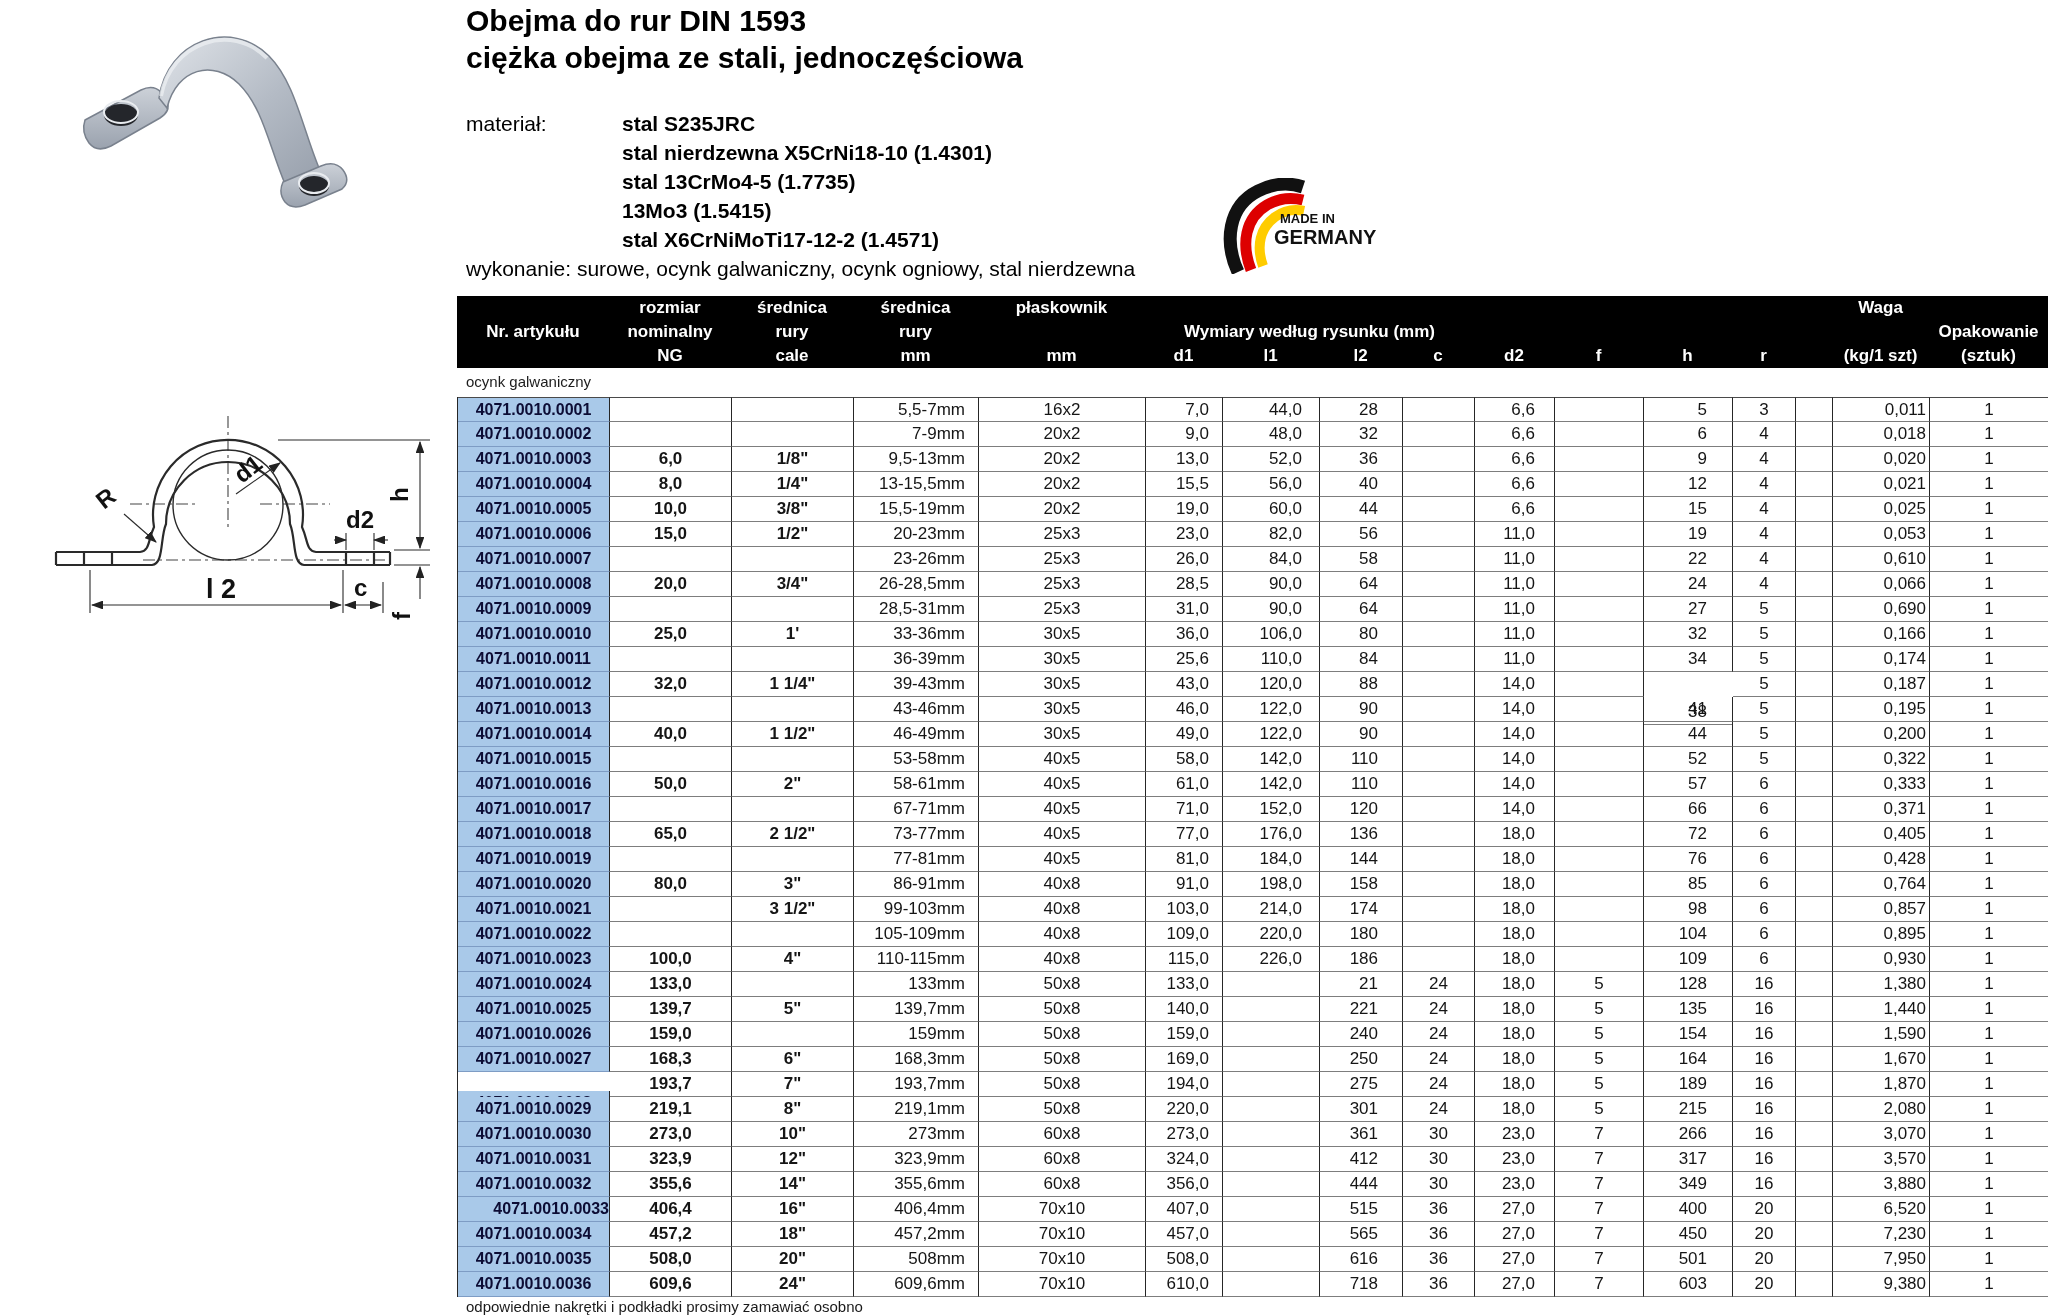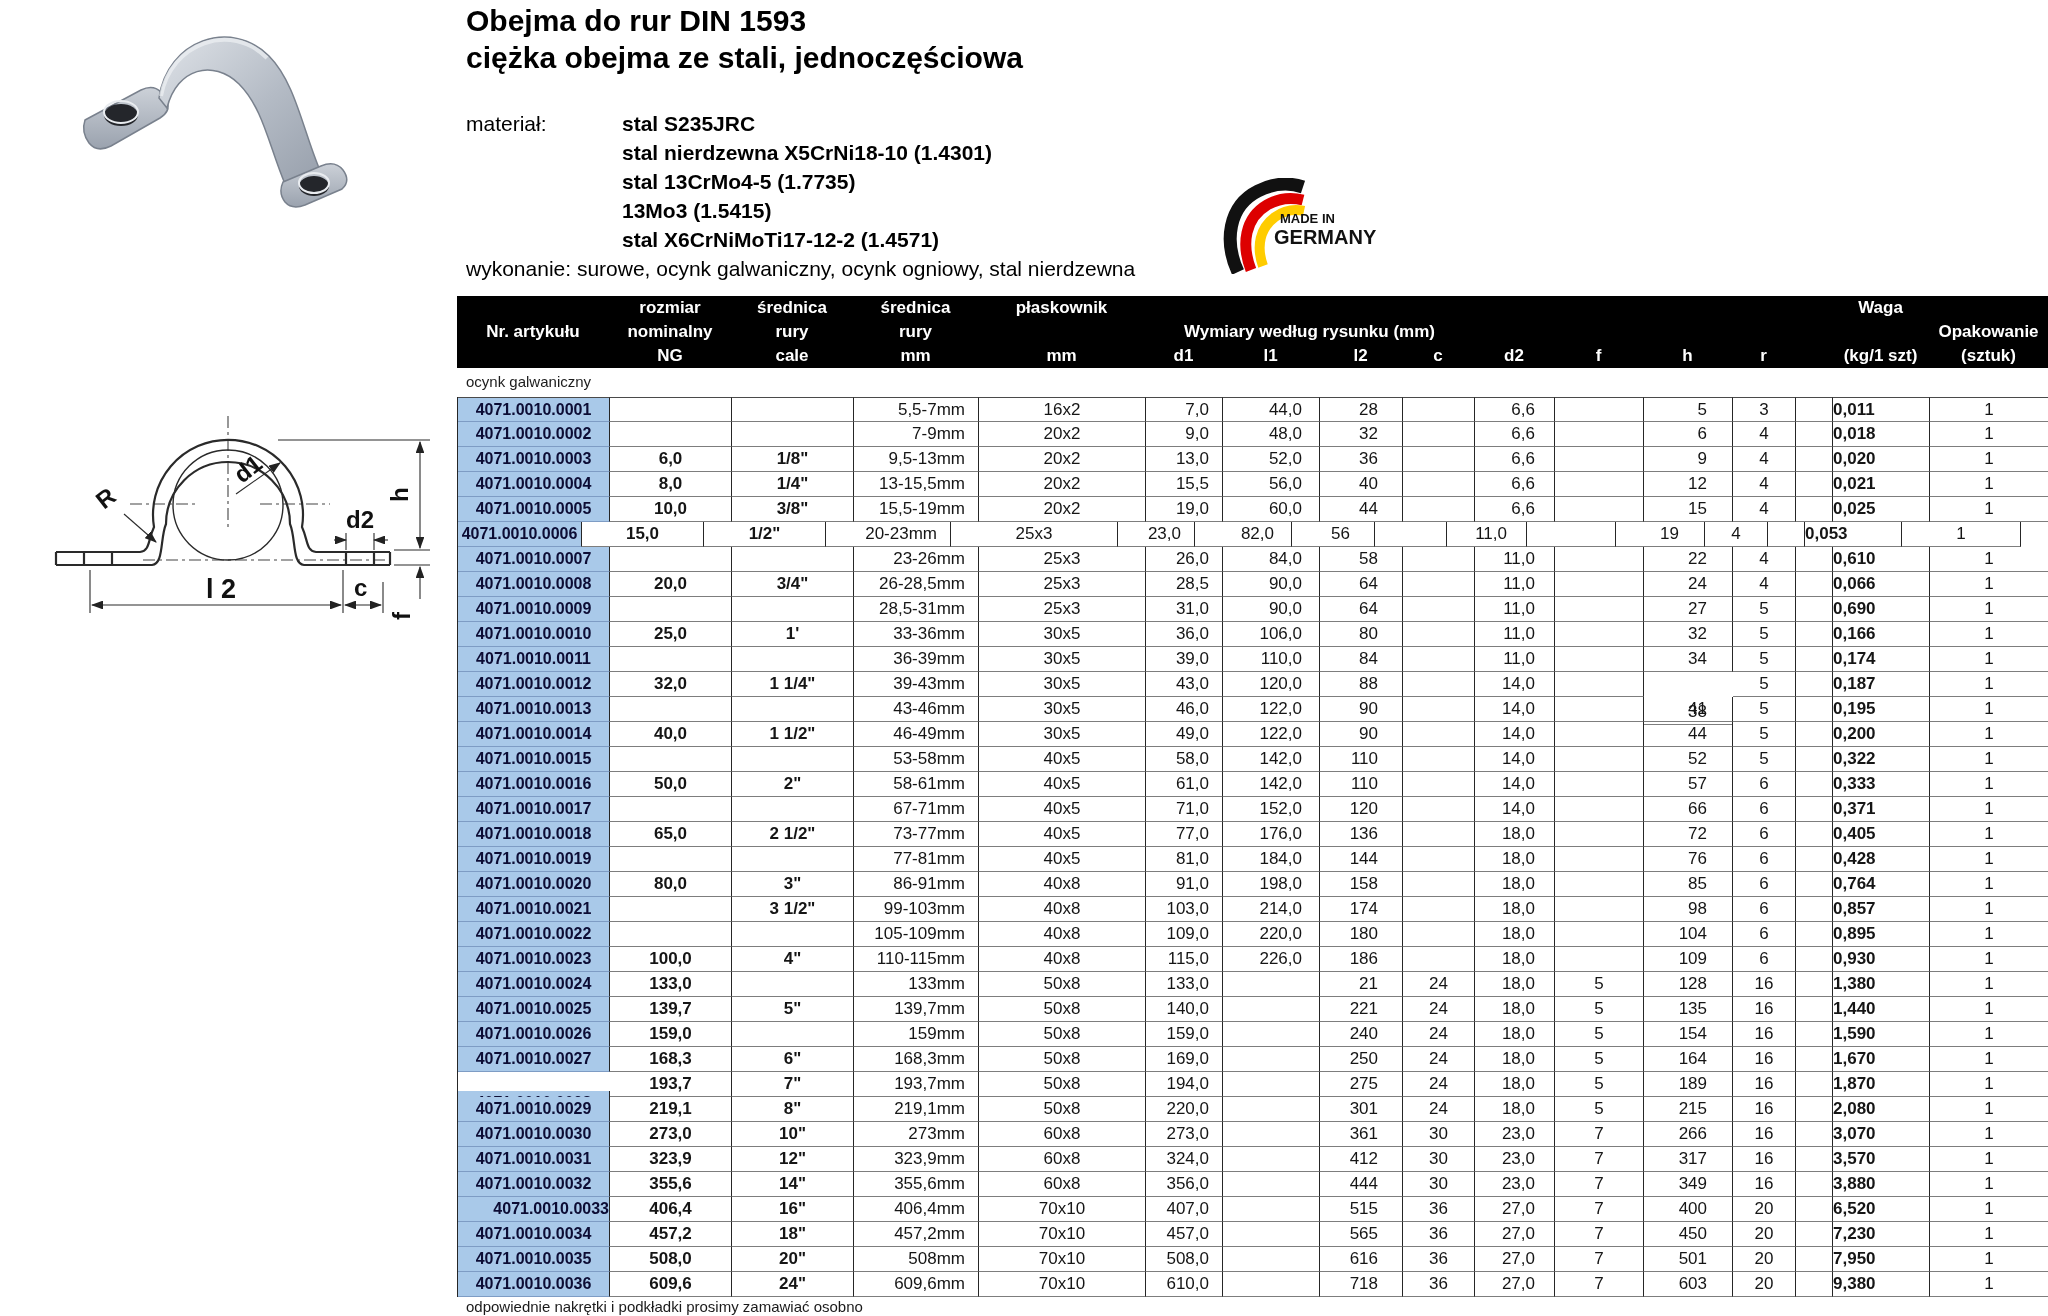--- a/index.html
+++ b/index.html
@@ -33,21 +33,21 @@
   .c-mm{text-align:right;padding-right:13px;}
   .c-plask{text-align:center;}
   .c-d1{text-align:right;padding-right:13px;}
   .c-l1{text-align:right;padding-right:17px;}
   .c-l2{text-align:right;padding-right:24px;}
   .c-c{text-align:center;}
   .c-d2{text-align:right;padding-right:19px;}
   .c-f{text-align:center;}
   .c-h{text-align:right;padding-right:25px;}
   .c-r{text-align:center;}
-  .c-waga{text-align:left;padding-right:3px;font-weight:bold;}
+  .c-waga{text-align:right;padding-right:3px;}
   .c-opak{text-align:center;}
   .footnote{position:absolute;left:466px;top:1298px;font-size:15px;color:#1a1a1a;}
 </style>
 </head>
 <body>
 
 <div class="page">
 
   <svg class="photo" width="300" height="208" viewBox="0 0 300 208">
     <defs>
@@ -332,21 +332,21 @@
         <div class="cell c-c" style="width: 72px;"></div>
         <div class="cell c-d2" style="width: 80px;">6,6</div>
         <div class="cell c-f" style="width: 89px;"></div>
         <div class="cell c-h" style="width: 89px;">15</div>
         <div class="cell c-r" style="width: 63px;">4</div>
         <div class="cell c-spacer" style="width: 37px;"></div>
         <div class="cell c-waga" style="width: 97px;">0,025</div>
         <div class="cell c-opak" style="width: 119px;">1</div>
       </div>
       <div class="trow">
-        <div class="cell c-art" style="width: 124px;">4071.0010.0006</div>
+        <div class="cell c-art" style="width: 152px;">4071.0010.0006</div>
         <div class="cell c-ng" style="width: 122px;">15,0</div>
         <div class="cell c-cale" style="width: 122px;">1/2"</div>
         <div class="cell c-mm" style="width: 125px;">20-23mm</div>
         <div class="cell c-plask" style="width: 167px;">25x3</div>
         <div class="cell c-d1" style="width: 77px;">23,0</div>
         <div class="cell c-l1" style="width: 97px;">82,0</div>
         <div class="cell c-l2" style="width: 83px;">56</div>
         <div class="cell c-c" style="width: 72px;"></div>
         <div class="cell c-d2" style="width: 80px;">11,0</div>
         <div class="cell c-f" style="width: 89px;"></div>
@@ -427,21 +427,21 @@
         <div class="cell c-spacer" style="width: 37px;"></div>
         <div class="cell c-waga" style="width: 97px;">0,166</div>
         <div class="cell c-opak" style="width: 119px;">1</div>
       </div>
       <div class="trow">
         <div class="cell c-art" style="width: 152px;">4071.0010.0011</div>
         <div class="cell c-ng" style="width: 122px;"></div>
         <div class="cell c-cale" style="width: 122px;"></div>
         <div class="cell c-mm" style="width: 125px;">36-39mm</div>
         <div class="cell c-plask" style="width: 167px;">30x5</div>
-        <div class="cell c-d1" style="width: 77px;">39,0</div>
+        <div class="cell c-d1" style="width: 77px;">25,6</div>
         <div class="cell c-l1" style="width: 97px;">110,0</div>
         <div class="cell c-l2" style="width: 83px;">84</div>
         <div class="cell c-c" style="width: 72px;"></div>
         <div class="cell c-d2" style="width: 80px;">11,0</div>
         <div class="cell c-f" style="width: 89px;"></div>
         <div class="cell c-h" style="width: 89px;">34</div>
         <div class="cell c-r" style="width: 63px;">5</div>
         <div class="cell c-spacer" style="width: 37px;"></div>
         <div class="cell c-waga" style="width: 97px;">0,174</div>
         <div class="cell c-opak" style="width: 119px;">1</div>

